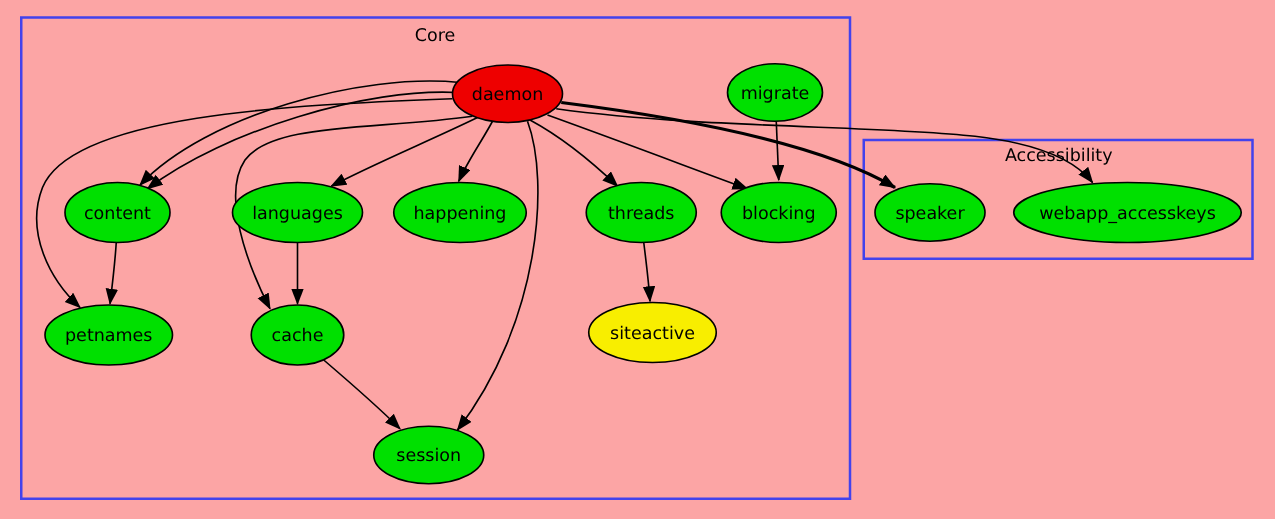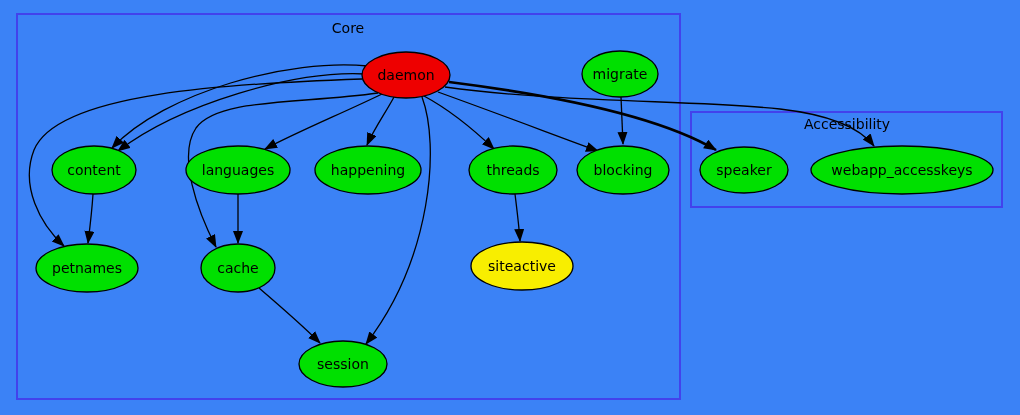--- a/index.html
+++ b/index.html
@@ -1,20 +1,20 @@
 <!DOCTYPE html>
 <html><head>
 <meta charset="utf-8">
 <style>
   html, body { margin: 0; padding: 0; background: #ffffff; }
   .canvas {
     width: 1020px;
     height: 415px;
     position: relative;
-    background: #3b82f6;
+    background: #fca5a5;
     font-family: "DejaVu Sans", "Liberation Sans", sans-serif;
     overflow: hidden;
   }
   svg { display: block; }
   text {
     font-family: "DejaVu Sans", "Liberation Sans", sans-serif;
     fill: #000000;
   }
 </style>
 </head>

